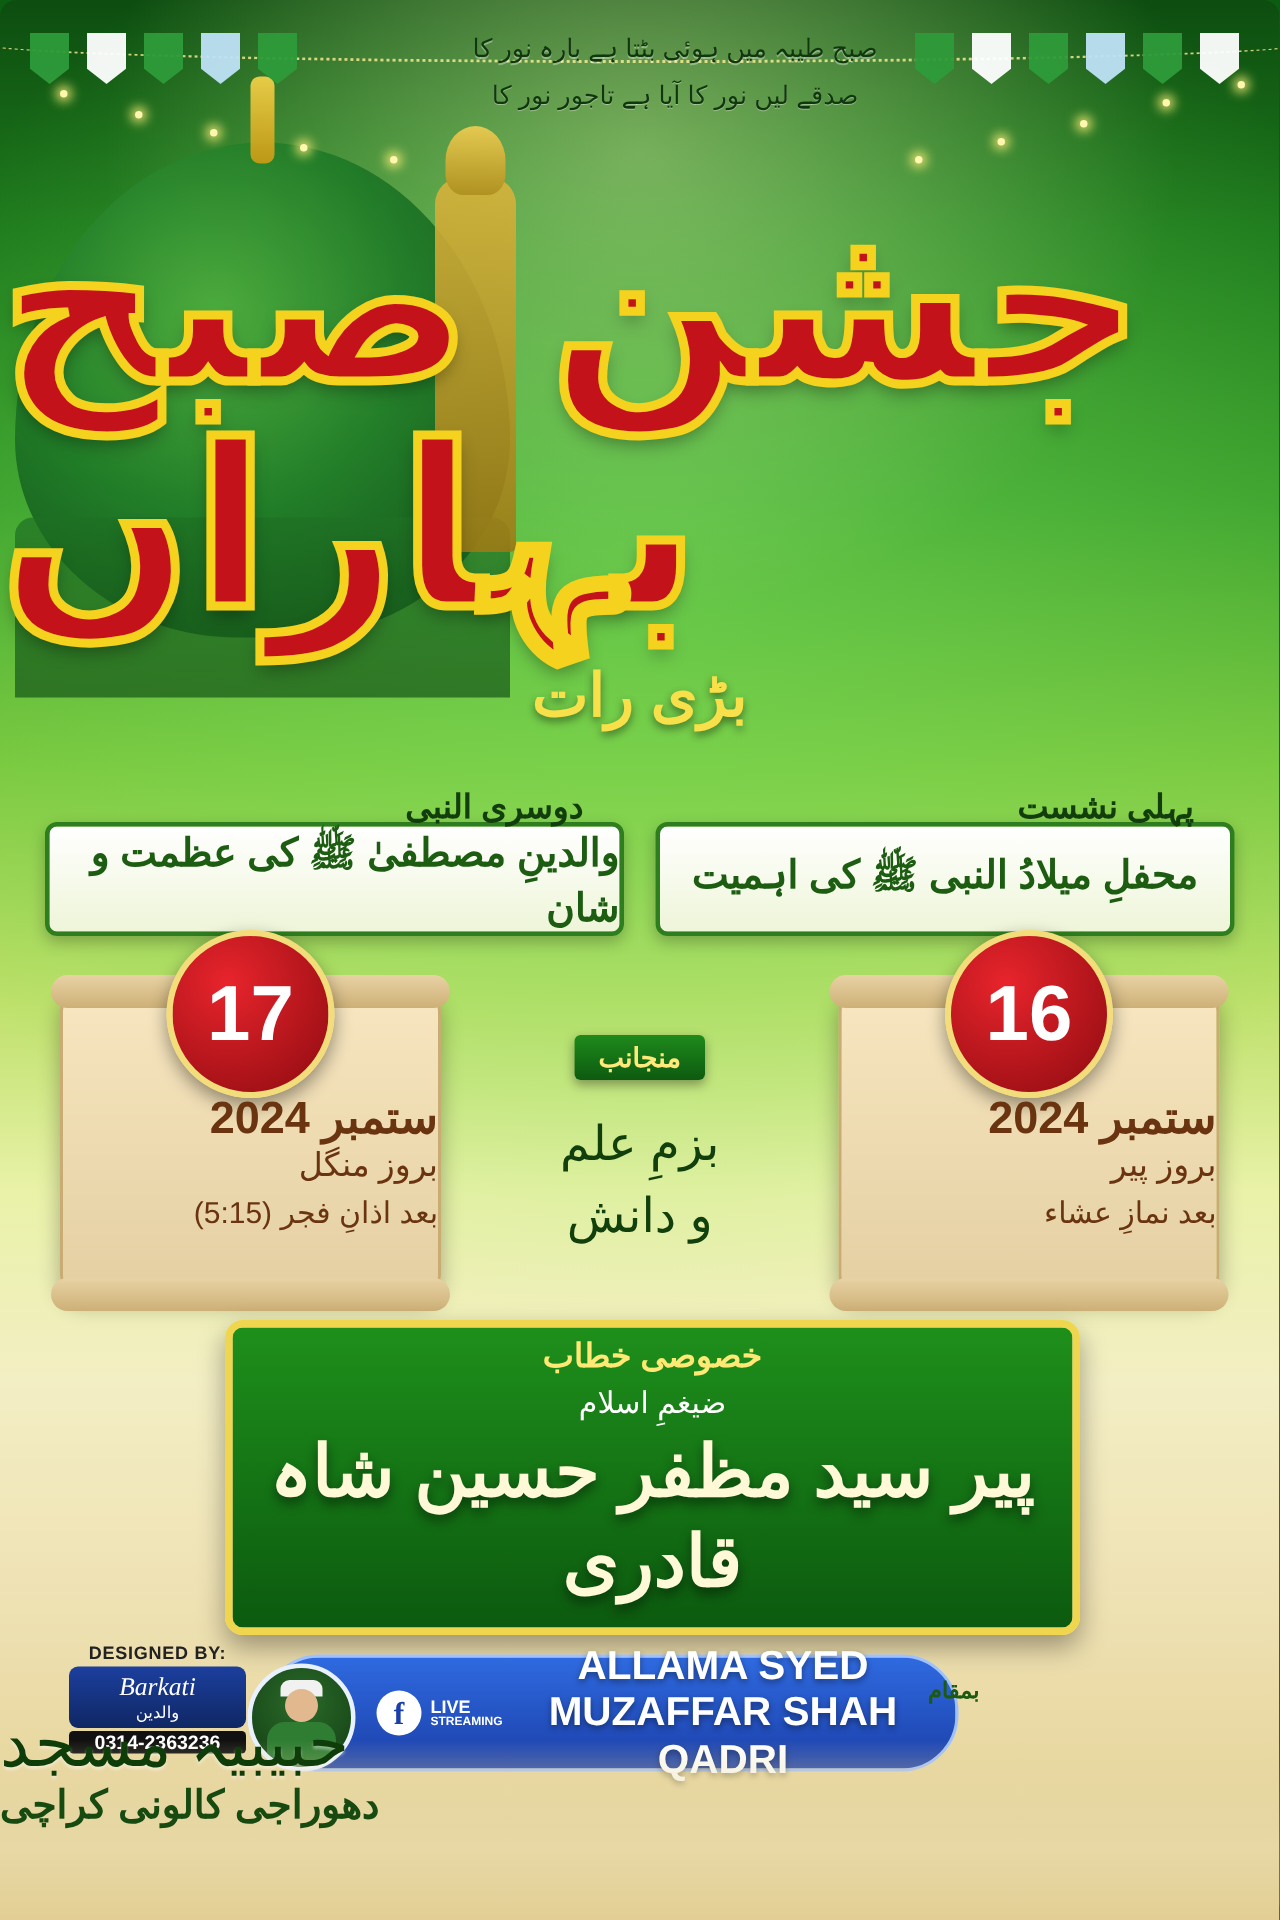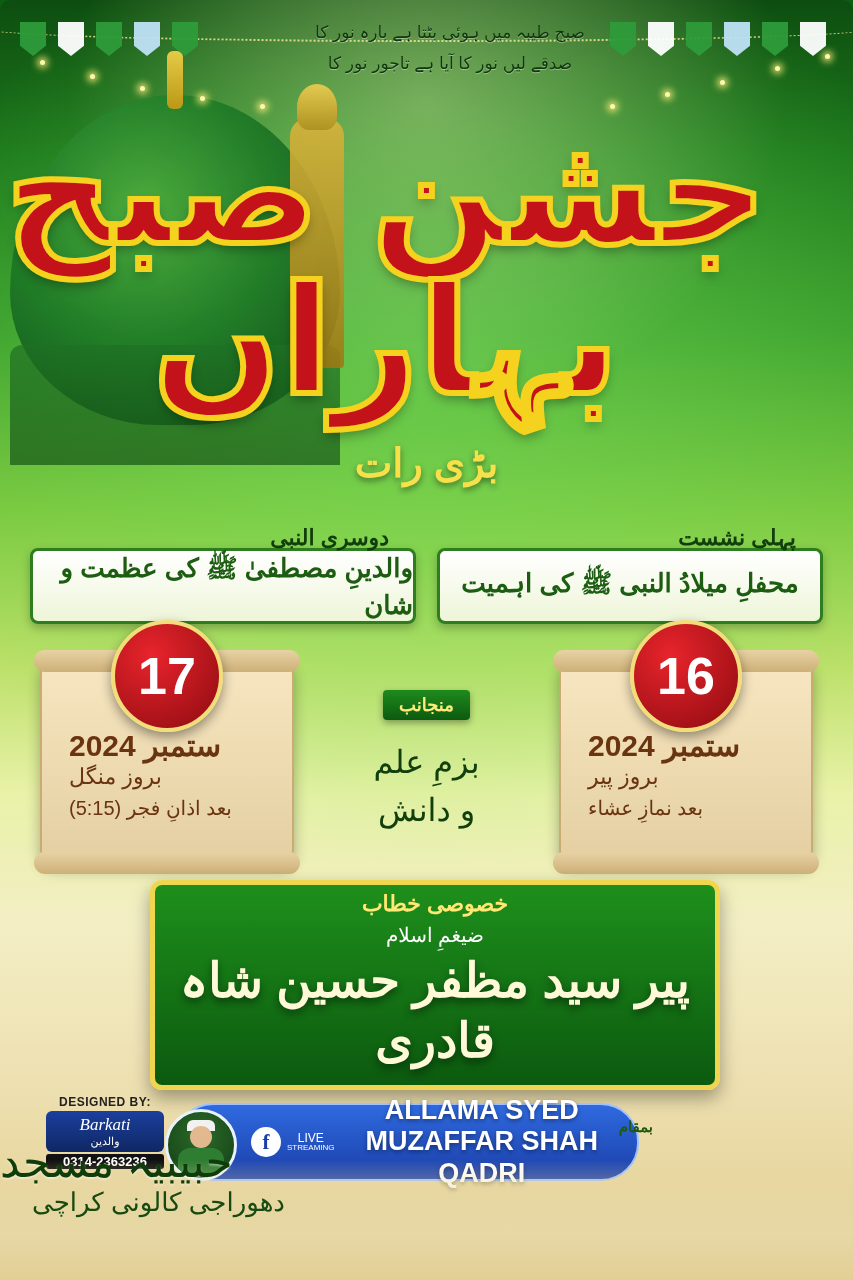--- a/index.html
+++ b/index.html
@@ -59,21 +59,21 @@
   }
   .bulbs{position:absolute;left:0;top:0;width:853px;height:150px;}
   .bulb{position:absolute;width:5px;height:5px;border-radius:50%;background:#fff6b0;box-shadow:0 0 7px 3px rgba(255,240,120,.85);}
   
   .header-couplet{
     position:absolute;left:240px;top:18px;width:420px;text-align:center;
     color:#10370d;font-size:17px;line-height:1.8;direction:rtl;
     text-shadow:0 1px 0 rgba(255,255,255,.35);
   }
   .title-wrap{
-    position:absolute;left:0;top:116px;width:772px;height:340px;text-align:center;
+    position:absolute;left:0;top:128px;width:772px;height:340px;text-align:left;
   }
   .title-main{
     font-size:150px;line-height:1;direction:rtl;
     color:#c3121a;
     -webkit-text-stroke:6px #f5d21e;
     text-shadow:0 6px 12px rgba(0,0,0,.35);
     letter-spacing:-6px;
     font-family:"DejaVu Sans", sans-serif;
     font-weight:bold;
   }
@@ -119,21 +119,21 @@
   .scroll:after{bottom:-12px;}
   .badge{
     position:absolute;top:-42px;left:50%;transform:translateX(-50%);
     width:104px;height:104px;border-radius:50%;
     background:radial-gradient(circle at 35% 30%,#e8242c,#8d0b10);
     border:4px solid #f3dc7a;color:#fff;font-size:52px;font-weight:bold;
     display:flex;align-items:center;justify-content:center;
     box-shadow:0 5px 12px rgba(0,0,0,.4);
   }
   .scroll .lines{
-    position:absolute;left:0;right:0;top:66px;text-align:left;direction:rtl;color:#6a3410;padding-left:27px;
+    position:absolute;left:0;right:0;top:66px;text-align:right;direction:rtl;color:#6a3410;padding-left:27px;
   }
   .scroll .l1{font-size:30px;font-weight:bold;line-height:1.2;}
   .scroll .l2{font-size:22px;margin-top:0;}
   .scroll .l3{font-size:20px;margin-top:6px;}
   .center-tag{
     position:relative;width:190px;height:200px;margin-top:60px;text-align:center;
   }
   .ribbon{
     display:inline-block;background:linear-gradient(180deg,#1f8a1c,#0d5a10);
     color:#ffe97a;font-size:18px;padding:4px 16px;border-radius:4px;direction:rtl;font-weight:bold;
@@ -187,38 +187,38 @@
     border:3px solid #e9f1ff;overflow:hidden;
   }
   .avatar .head{position:absolute;left:22px;top:14px;width:22px;height:22px;border-radius:50%;background:#e2b98e;}
   .avatar .cap{position:absolute;left:19px;top:8px;width:28px;height:11px;border-radius:6px 6px 0 0;background:#f1f1f1;}
   .avatar .body{position:absolute;left:10px;top:36px;width:46px;height:28px;border-radius:12px 12px 0 0;background:#2e7d32;}
   .fb{
     margin-left:74px;width:30px;height:30px;border-radius:50%;background:#fff;color:#1b3fa8;
     font-weight:bold;font-size:21px;display:flex;align-items:center;justify-content:center;font-family:"Liberation Serif",serif;
   }
   .live{
-    margin-left:6px;color:#fff;font-size:12px;font-weight:normal;line-height:1.05;text-align:center;
+    margin-left:6px;color:#fff;font-size:12px;font-weight:bold;line-height:1.05;text-align:left;
   }
   .livebar .sname{
     flex:1;color:#fff;font-size:27px;font-weight:bold;line-height:1.15;text-align:center;padding-right:8px;
     text-shadow:0 2px 4px rgba(0,0,0,.4);
   }
   
   .venue{
     position:absolute;left:0;top:1136px;width:853px;text-align:left;direction:rtl;
   }
   .venue .logo{
     position:absolute;right:200px;top:-18px;color:#1d5a10;font-size:15px;font-weight:bold;
   }
   .venue .vname{
     font-size:44px;font-weight:normal;color:#0e3d0a;letter-spacing:-1px;
     text-shadow:0 2px 2px rgba(255,255,255,.4);
   }
-  .venue .vsub{font-size:26px;color:#174a10;font-weight:normal;padding-left:32px;}
+  .venue .vsub{font-size:26px;color:#174a10;font-weight:bold;}
   .corner-bottom{
     position:absolute;left:0;bottom:0;width:853px;height:120px;
     background:linear-gradient(180deg,rgba(224,201,140,0) 0%, #e7d8a5 60%, #e3cf95 100%);
   }
 </style>
 </head>
 <body>
 
 <div class="poster">
 

